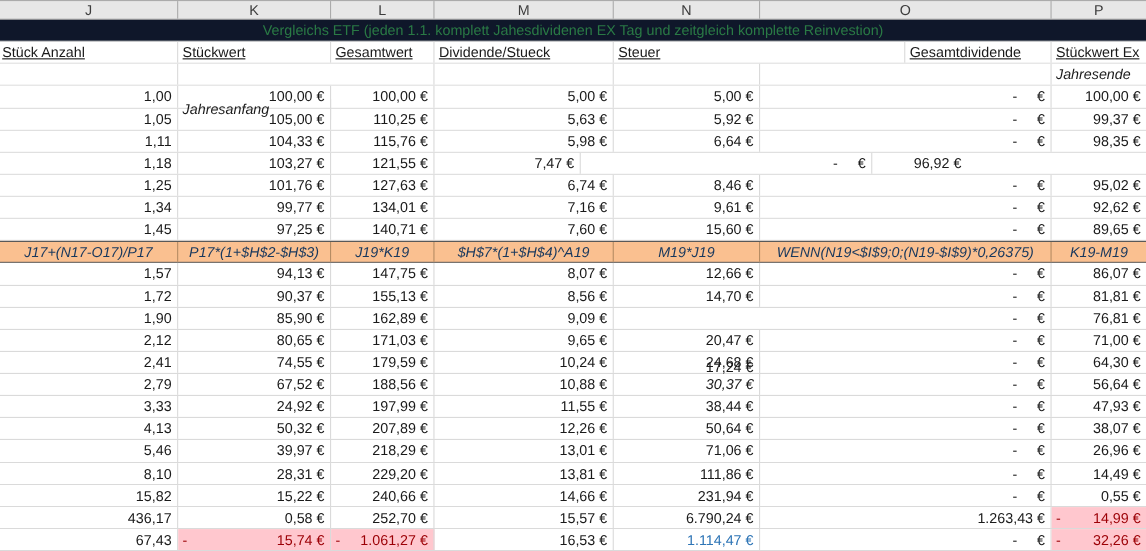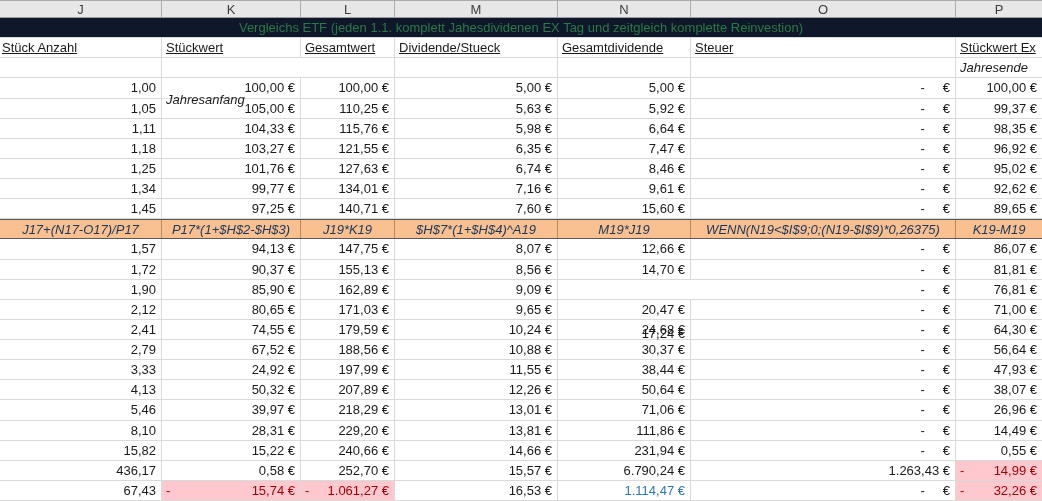--- a/index.html
+++ b/index.html
@@ -52,22 +52,22 @@
     </div>
   <div class="trow">
     <span>Vergleichs ETF (jeden 1.1. komplett Jahesdividenen EX Tag und zeitgleich komplette Reinvestion)</span>
   </div>
   <div id="grid">
       <div class="row">
         <div class="cell hdr" style="width: 162px;">Stück Anzahl</div>
         <div class="cell hdr" style="width: 139px;">Stückwert</div>
         <div class="cell hdr" style="width: 94px;">Gesamtwert</div>
         <div class="cell hdr" style="width: 163px;">Dividende/Stueck</div>
+        <div class="cell hdr" style="width: 265px;">Steuer</div>
         <div class="cell hdr" style="width: 133px;">Gesamtdividende</div>
-        <div class="cell hdr" style="width: 265px;">Steuer</div>
         <div class="cell hdr" style="width: 86px;">Stückwert Ex</div>
       </div>
       <div class="row">
         <div class="cell" style="width: 162px;"></div>
         <div class="cell ital" style="width: 139px; margin-top: 32px;">Jahresanfang</div>
         <div class="cell" style="width: 94px;"></div>
         <div class="cell" style="width: 163px;"></div>
         <div class="cell" style="width: 133px;"></div>
         <div class="cell" style="width: 265px;"></div>
         <div class="cell ital" style="width: 86px;">Jahresende</div>
@@ -96,21 +96,20 @@
         <div class="cell" style="width: 94px;">115,76 €</div>
         <div class="cell" style="width: 163px;">5,98 €</div>
         <div class="cell" style="width: 133px;">6,64 €</div>
         <div class="cell" style="width: 265px;">-&nbsp;&nbsp;&nbsp;&nbsp;&nbsp;€</div>
         <div class="cell" style="width: 86px;">98,35 €</div>
       </div>
       <div class="row">
         <div class="cell" style="width: 162px;">1,18</div>
         <div class="cell" style="width: 139px;">103,27 €</div>
         <div class="cell" style="width: 94px;">121,55 €</div>
-        <div class="cell" style="width: 163px;">6,35 €</div>
         <div class="cell" style="width: 133px;">7,47 €</div>
         <div class="cell" style="width: 265px;">-&nbsp;&nbsp;&nbsp;&nbsp;&nbsp;€</div>
         <div class="cell" style="width: 86px;">96,92 €</div>
       </div>
       <div class="row">
         <div class="cell" style="width: 162px;">1,25</div>
         <div class="cell" style="width: 139px;">101,76 €</div>
         <div class="cell" style="width: 94px;">127,63 €</div>
         <div class="cell" style="width: 163px;">6,74 €</div>
         <div class="cell" style="width: 133px;">8,46 €</div>
@@ -187,21 +186,21 @@
         <div class="cell" style="width: 163px;">10,24 €</div>
         <div class="cell" style="width: 133px;">24,68 €</div>
         <div class="cell" style="width: 265px;">-&nbsp;&nbsp;&nbsp;&nbsp;&nbsp;€</div>
         <div class="cell" style="width: 86px;">64,30 €</div>
       </div>
       <div class="row">
         <div class="cell" style="width: 162px;">2,79</div>
         <div class="cell" style="width: 139px;">67,52 €</div>
         <div class="cell" style="width: 94px;">188,56 €</div>
         <div class="cell" style="width: 163px;">10,88 €</div>
-        <div class="cell" style="width: 133px;">30,37 €</div>
+        <div class="cell" style="width: 133px; font-style: italic;">30,37 €</div>
         <div class="cell" style="width: 265px;">-&nbsp;&nbsp;&nbsp;&nbsp;&nbsp;€</div>
         <div class="cell" style="width: 86px;">56,64 €</div>
       </div>
       <div class="row">
         <div class="cell" style="width: 162px;">3,33</div>
         <div class="cell" style="width: 139px;">24,92 €</div>
         <div class="cell" style="width: 94px;">197,99 €</div>
         <div class="cell" style="width: 163px;">11,55 €</div>
         <div class="cell" style="width: 133px;">38,44 €</div>
         <div class="cell" style="width: 265px;">-&nbsp;&nbsp;&nbsp;&nbsp;&nbsp;€</div>

